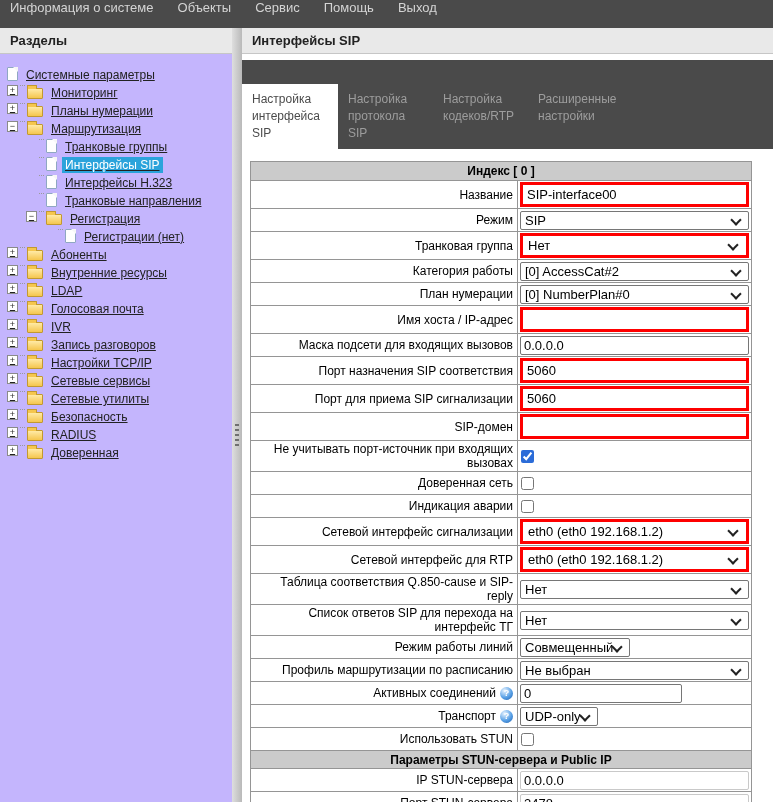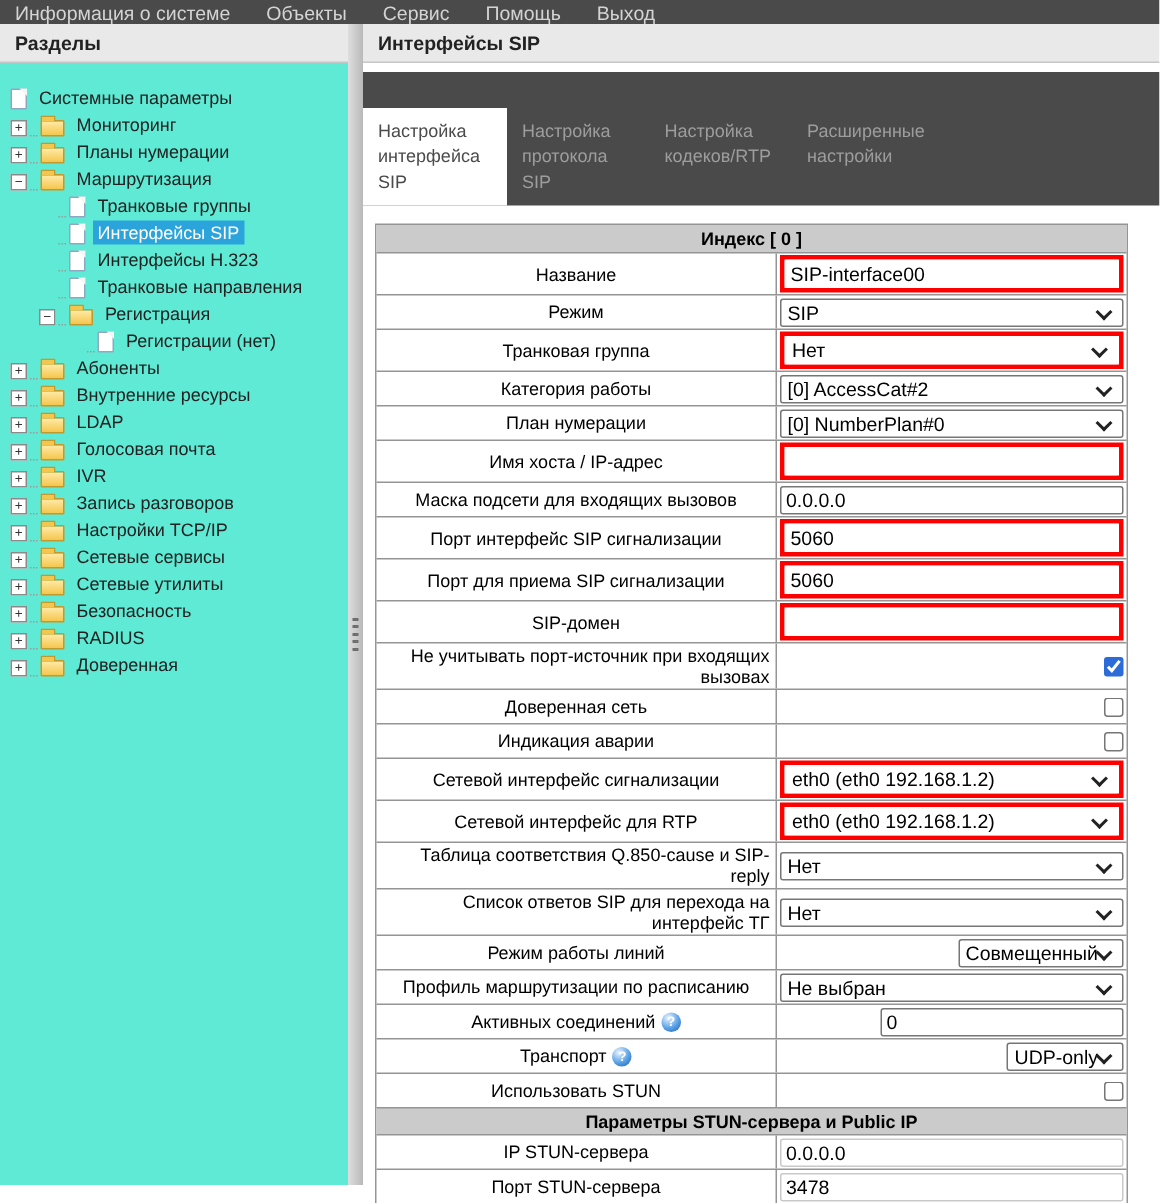--- a/index.html
+++ b/index.html
@@ -2,38 +2,38 @@
 <html><head>
 <meta charset="utf-8">
 <style>
   * { box-sizing: border-box; margin: 0; padding: 0; }
   html,body { width: 773px; height: 802px; }
   body {
     font-family: "Liberation Sans", "DejaVu Sans", sans-serif;
     background: #fff; overflow: hidden; color:#000;
   }
   
-  .menubar { height: 16px; background: #4a4a4a; display: flex; align-items: center; }
+  .menubar { height: 28px; background: #4a4a4a; display: flex; }
   .menu-item { color: #d4d4d4; font-size: 13px; padding: 0 12px; cursor: default; white-space: nowrap; }
   .menu-item:first-child { padding-left: 10px; }
 
   
   .panels { display: flex; height: 774px; }
-  .left-panel  { width: 232px; background: #5eead4; flex: none; }
+  .left-panel  { width: 232px; background: #c4b5fd; flex: none; }
   .splitter { width: 10px; flex: none; background: linear-gradient(90deg,#dedede,#b9b9b9); position: relative; }
   .splitter .grip { position:absolute; top: 396px; left: 3px; width: 4px; height: 22px;
     background: repeating-linear-gradient(180deg,#6f6f6f 0 2px, rgba(0,0,0,0) 2px 5px); }
   .right-panel { flex: 1; background: #fff; display: flex; flex-direction: column; }
 
   .panel-header { height: 26px; line-height: 25px; background: #e9e9e9; border-bottom: 1px solid #c6c6c6;
     font-weight: bold; font-size: 13px; color: #222; padding: 0 10px; white-space: nowrap; }
 
   
   .tree { padding: 13px 2px 0 7px; }
-  .tree-row { display: flex; align-items: flex-end; height: 18px; font-size: 12px; color: #222; white-space: nowrap; }
+  .tree-row { display: flex; align-items: flex-start; height: 18px; font-size: 12px; color: #222; white-space: nowrap; text-decoration: underline; }
   .expander { width: 11px; height: 11px; border: 1px solid #8a8a8a; background: #fff; font-size: 9px;
     line-height: 8px; text-align: center; color: #333; margin-right: 2px; flex: none; cursor: pointer; }
   .conn { width: 5px; border-top: 1px dotted #9a9a9a; margin-right: 2px; flex: none; }
   .icon-folder { width: 16px; height: 11px; background: linear-gradient(#ffeaa6,#f5c64e); border: 1px solid #c2992f;
     border-radius: 1px; position: relative; margin: 3px 5px 0 0; flex: none; }
   .icon-folder::before { content: ""; position: absolute; top: -4px; left: -1px; width: 8px; height: 3px;
     background: #f5c64e; border: 1px solid #c2992f; border-bottom: none; border-radius: 1px 1px 0 0; }
   .icon-doc { width: 11px; height: 14px; background: #fff; border: 1px solid #8fa7c2; border-radius: 1px;
     position: relative; margin-right: 5px; flex: none; }
   .icon-doc::before { content: ""; position: absolute; top: -1px; right: -1px; width: 0; height: 0;
@@ -47,22 +47,22 @@
   .tab.active { background: #fff; color: #4b4b4b; width: 96px; }
 
   
   .form-area { padding: 12px 0 0 8px; }
   .form-table { width: 502px; border: 1px solid #959595; background: #fff; }
   .frow { display: flex; border-top: 1px solid #959595; min-height: 23px; }
   .frow:first-child { border-top: none; }
   .frow.section { background: #cbcbcb; font-weight: bold; font-size: 12px; justify-content: center;
     align-items: center; min-height: 18px; }
   .lcell { width: 267px; flex: none; border-right: 1px solid #959595; display: flex; align-items: center;
-    justify-content: center; text-align: right; padding: 1px 4px; font-size: 12px; gap: 4px; }
-  .ccell { flex: 1; display: flex; align-items: center; padding: 1px 2px; justify-content: flex-end; }
+    justify-content: flex-end; text-align: right; padding: 1px 4px; font-size: 12px; gap: 4px; }
+  .ccell { flex: 1; display: flex; align-items: center; padding: 1px 2px; }
 
   .ti { width: 100%; height: 19px; border: 1px solid #767676; border-radius: 2px; font-size: 13px;
     font-family: inherit; padding: 0 3px; background: #fff; color: #000; }
   .ti.dim { border-color: #c9c9c9; }
   .ti.medium { width: 162px; }
 
   .sel { position: relative; height: 19px; border: 1px solid #767676; border-radius: 2px; background: #fff;
     font-size: 13px; line-height: 17px; padding: 0 16px 0 4px; width: 100%; white-space: nowrap;
     overflow: hidden; cursor: default; }
   .sel::after { content: ""; position: absolute; right: 8px; top: 4px; width: 6px; height: 6px;
@@ -290,21 +290,21 @@
           <div class="frow">
             <div class="lcell">
               <span class="flabel">Маска подсети для входящих вызовов</span>
             </div>
             <div class="ccell">
               <input class="ti" value="0.0.0.0" style="">
             </div>
           </div>
           <div class="frow">
             <div class="lcell">
-              <span class="flabel">Порт интерфейс SIP сигнализации</span>
+              <span class="flabel">Порт назначения SIP соответствия</span>
             </div>
             <div class="ccell">
               <div class="redbox"><input class="ti" value="5060" style=""></div>
             </div>
           </div>
           <div class="frow">
             <div class="lcell">
               <span class="flabel">Порт для приема SIP сигнализации</span>
             </div>
             <div class="ccell">

